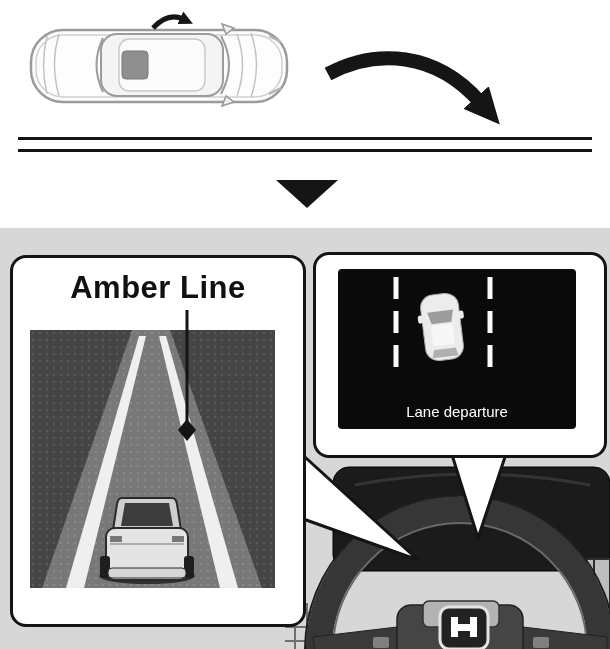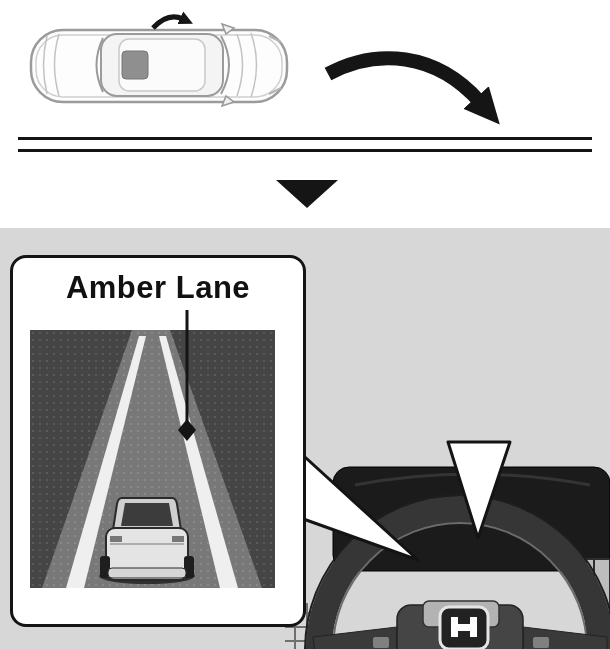--- a/index.html
+++ b/index.html
@@ -119,21 +119,21 @@
       <rect x="166" y="169" width="26" height="7" fill="#fff"></rect>
     </g>
   </svg>
 
   <svg class="tails-svg" width="610" height="649" viewBox="0 0 610 649">
     <polygon points="295,448 295,516 418,560" fill="#ffffff" stroke="#141414" stroke-width="3" stroke-linejoin="round"></polygon>
     <polygon points="448,442 510,442 478,538" fill="#ffffff" stroke="#141414" stroke-width="3" stroke-linejoin="round"></polygon>
   </svg>
 
   <div class="callout callout-left">
-    <div class="amber-label">Amber Lane</div>
+    <div class="amber-label">Amber Line</div>
 
     <svg class="road-svg" width="245" height="258" viewBox="0 0 245 258">
       <defs>
         <pattern id="dotsDark" width="7" height="7" patternUnits="userSpaceOnUse">
           <circle cx="3" cy="3" r="1.1" fill="#5e5e5e"></circle>
         </pattern>
         <pattern id="dotsLight" width="7" height="7" patternUnits="userSpaceOnUse">
           <circle cx="3" cy="3" r="1.1" fill="#8d8d8d"></circle>
         </pattern>
       </defs>
@@ -157,14 +157,30 @@
         <rect x="78" y="238" width="78" height="10" rx="4" fill="#d6d6d6" stroke="#2a2a2a" stroke-width="1"></rect>
       </g>
     </svg>
 
     <svg class="pointer-layer" width="284" height="360" viewBox="0 0 284 360">
       <line x1="174" y1="52" x2="174" y2="163" stroke="#141414" stroke-width="3"></line>
       <polygon points="174,161 183,172 174,183 165,172" fill="#141414"></polygon>
     </svg>
   </div>
 
+  <div class="callout callout-right">
+    <svg class="display-svg" width="238" height="160" viewBox="0 0 238 160">
+      <rect x="0" y="0" width="238" height="160" rx="4" fill="#0a0a0a"></rect>
+      <line x1="58" y1="8" x2="58" y2="110" stroke="#fafafa" stroke-width="5" stroke-dasharray="22 12"></line>
+      <line x1="152" y1="8" x2="152" y2="110" stroke="#fafafa" stroke-width="5" stroke-dasharray="22 12"></line>
+      <g transform="translate(104,58) rotate(-7)">
+        <rect x="-19" y="-33" width="38" height="66" rx="13" fill="#ececec" stroke="#aaa" stroke-width="1"></rect>
+        <path d="M-13,-16 L13,-16 L10,-4 L-10,-4 Z" fill="#9c9c9c"></path>
+        <rect x="-11" y="-2" width="22" height="20" rx="3" fill="#f7f7f7"></rect>
+        <path d="M-11,22 L11,22 L13,30 L-13,30 Z" fill="#b0b0b0"></path>
+        <rect x="-23" y="-14" width="5" height="8" rx="2" fill="#ececec"></rect>
+        <rect x="18" y="-14" width="5" height="8" rx="2" fill="#ececec"></rect>
+      </g>
+      <text class="display-text" x="119" y="148" text-anchor="middle" fill="#ffffff">Lane departure</text>
+    </svg>
+  </div>
 
 </div>
 
 </body></html>

